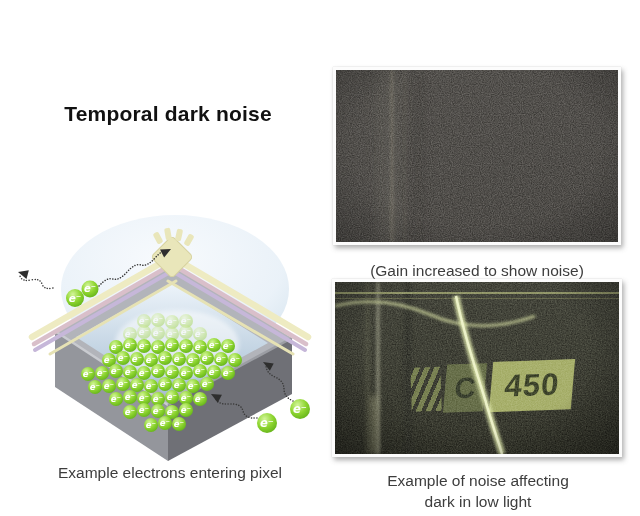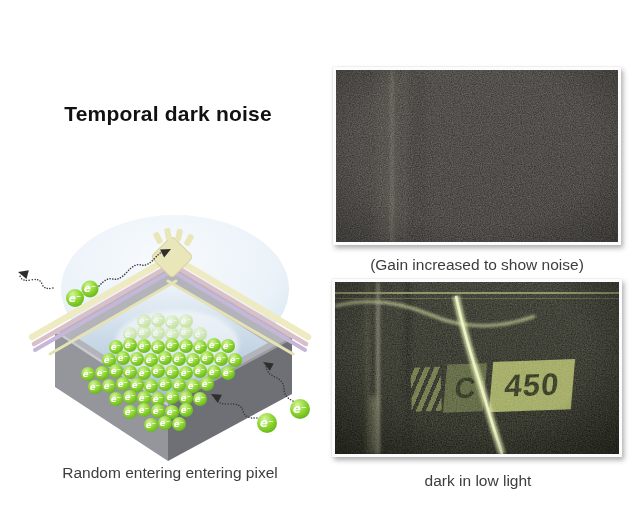--- a/index.html
+++ b/index.html
@@ -2,21 +2,21 @@
 <html><head>
 <meta charset="utf-8">
 <style>
   html,body{margin:0;padding:0;background:#fff;}
   .page{position:relative;width:640px;height:516px;background:#ffffff;overflow:hidden;
         font-family:"Liberation Sans",sans-serif;margin-top:36px;}
   .title{position:absolute;left:0;top:66px;width:336px;text-align:center;
          font-size:21px;font-weight:bold;color:#111;letter-spacing:.2px;}
   .caption{position:absolute;text-align:center;color:#3d3d3d;font-size:15.5px;line-height:21px;}
   .cap-left{left:0;top:426px;width:340px;}
-  .cap-top{left:333px;top:218px;width:288px;}
+  .cap-top{left:333px;top:224px;width:288px;}
   .cap-bottom{left:328px;top:434px;width:300px;}
 
   
   .shot{position:absolute;border:3px solid #fcfcfc;overflow:hidden;
         box-shadow:0 0 1px #c9c9c9, 2px 3px 5px rgba(70,70,70,.45);}
   .shot-top{left:333px;top:31px;width:282px;height:172px;}
   .shot-bottom{left:332px;top:243px;width:284px;height:172px;}
   .shot .fill{position:absolute;inset:0;}
   .noise{position:absolute;inset:0;width:100%;height:100%;mix-blend-mode:screen;}
   .vig{position:absolute;inset:0;}
@@ -408,21 +408,21 @@
       <polygon class="ahead" points="0,0 -10,-4.5 -10,4.5" transform="translate(166,45) rotate(-27)"></polygon>
       <path class="warrow" d="M48,84 q-9,2 -11,-4 t-11,-4 t-11,-4"></path>
       <polygon class="ahead" points="0,0 10,-4.5 10,4.5" transform="translate(13,68) rotate(15)"></polygon>
       <path class="warrow" d="M252,214 q-12,1 -14,-7 t-14,-7 t-14,-7"></path>
       <polygon class="ahead" points="0,0 10,-4.5 10,4.5" transform="translate(206,190) rotate(28)"></polygon>
       <path class="warrow" d="M288,197 q-9,-4 -9,-12 t-9,-12 t-9,-12"></path>
       <polygon class="ahead" points="0,0 9,-6 11,2" transform="translate(258,158) rotate(42)"></polygon>
     </g>
   </svg>
 
-  <div class="caption cap-left">Random entering entering pixel</div>
+  <div class="caption cap-left">Example electrons entering pixel</div>
 
   <figure class="shot shot-top" style="margin:0">
     <div class="fill" style="background:linear-gradient(160deg,#312f2c,#2e2c29 50%,#282623)"></div>
     <div class="t-band"></div>
     <div class="t-line"></div>
     <div class="t-line2"></div>
     <div class="t-dark"></div>
     <svg class="noise" style="opacity:.55" viewBox="0 0 282 172" preserveAspectRatio="none">
       <rect width="282" height="172" filter="url(#grainA)"></rect>
     </svg>
@@ -456,16 +456,17 @@
         </defs>
     </svg>
 
     <svg class="noise" style="opacity:.5" viewBox="0 0 284 172" preserveAspectRatio="none">
       <rect width="284" height="172" filter="url(#grainB)"></rect>
     </svg>
     <div class="vig" style="background:radial-gradient(ellipse at 50% 40%, rgba(0,0,0,0) 55%, rgba(0,0,0,.4) 100%)"></div>
   </figure>
 
   <div class="caption cap-bottom">
+    <div>Example of noise affecting</div>
     <div>dark in low light</div>
   </div>
 
 </div>
 
 </body></html>

